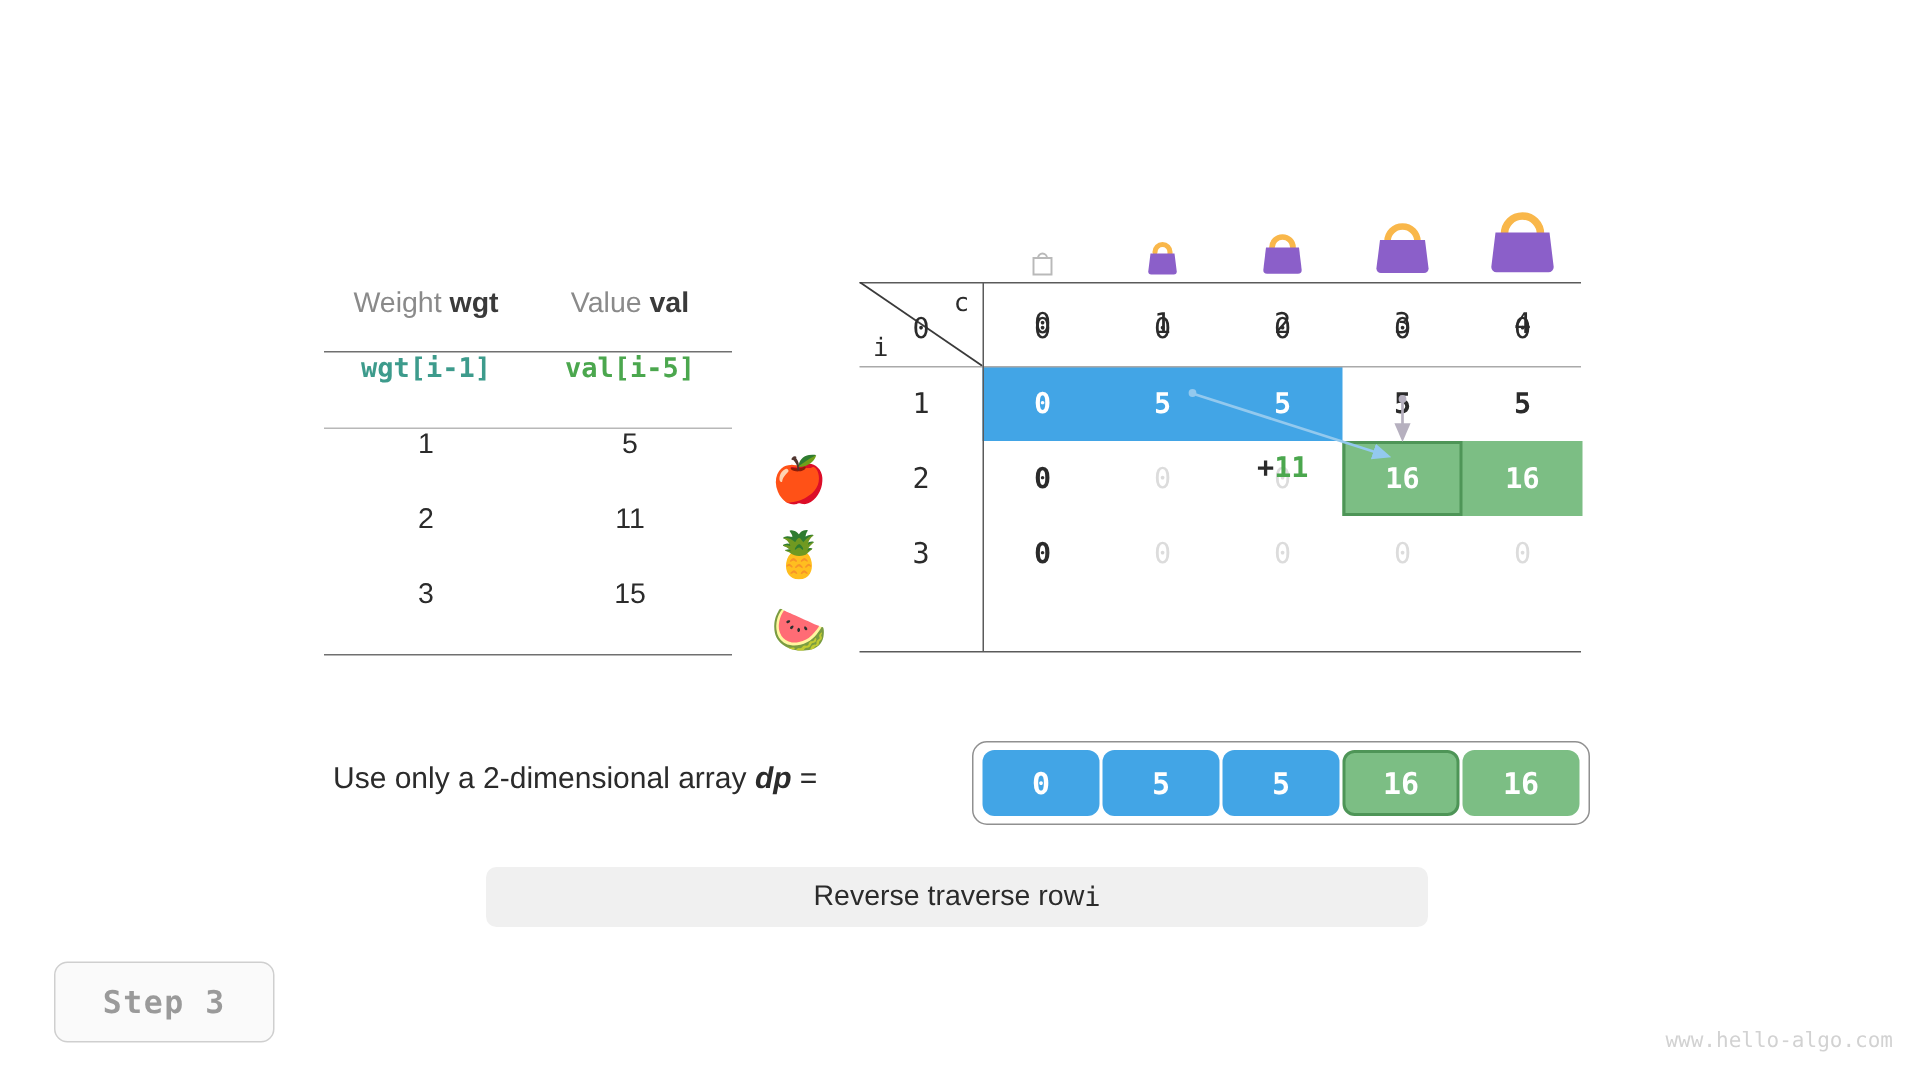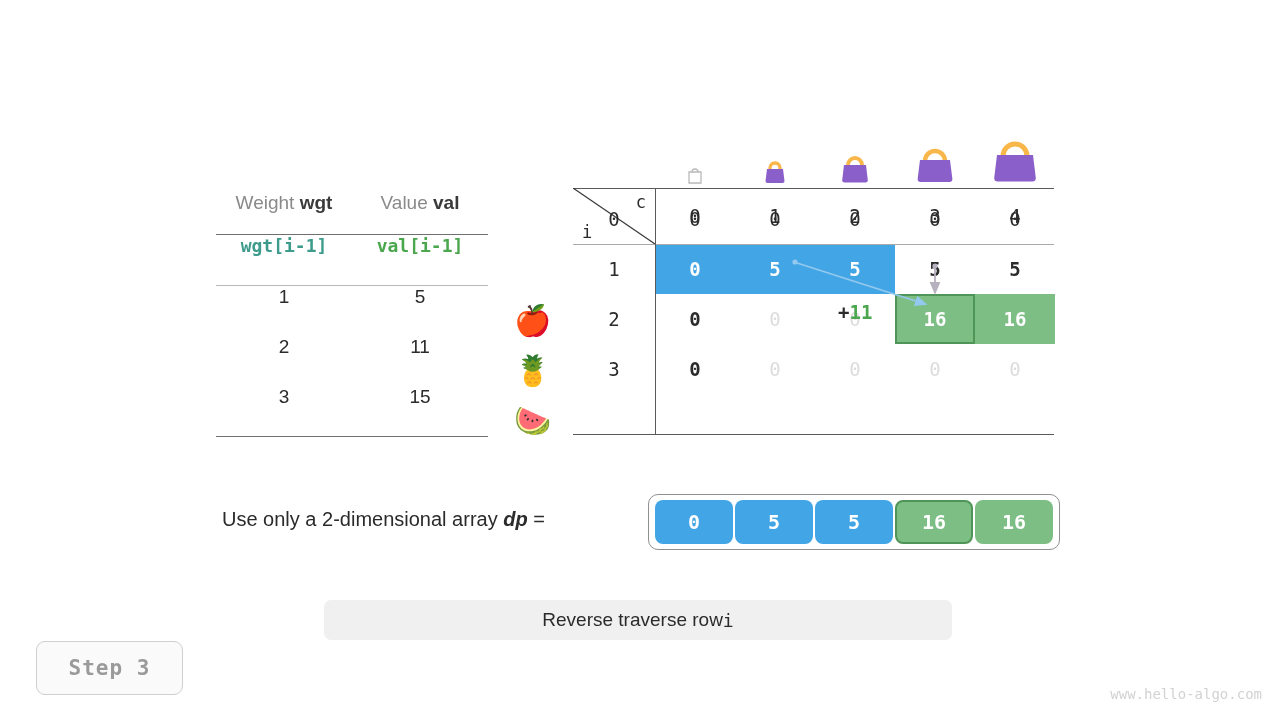--- a/index.html
+++ b/index.html
@@ -174,21 +174,21 @@
     font-family: "DejaVu Sans Mono", monospace;
     font-size: 20px; font-weight: bold; color: #ffffff;
     box-sizing: border-box;
   }
   .dpcell.blue { background: #42a5e6; }
   .dpcell.green { background: #7cbe84; }
   .dpcell.green-b { background: #7cbe84; border: 2px solid #4e9557; }
 
   
   #caption {
-    position: absolute; left: 324px; top: 600px;
+    position: absolute; left: 324px; top: 578px;
     width: 628px; height: 40px;
     background: #f0f0f0; border-radius: 7px;
     display: flex; align-items: center; justify-content: center;
     font-size: 19px; color: #2b2b2b;
   }
   #caption .m {
     font-family: "DejaVu Sans Mono", monospace;
     font-size: 18px;
   }
 
@@ -222,21 +222,21 @@
     <div class="head-cell">
       <span>Value </span><b>val</b>
     </div>
   </div>
   <div class="rule"></div>
   <div class="row">
     <div class="cell">
       <span class="code-wgt">wgt[i-1]</span>
     </div>
     <div class="cell">
-      <span class="code-val">val[i-1]</span>
+      <span class="code-val">val[i-5]</span>
     </div>
   </div>
   <div class="rule-light"></div>
   <div class="row">
     <div class="cell">1</div>
     <div class="cell">5</div>
   </div>
   <div class="row">
     <div class="cell">2</div>
     <div class="cell">11</div>

